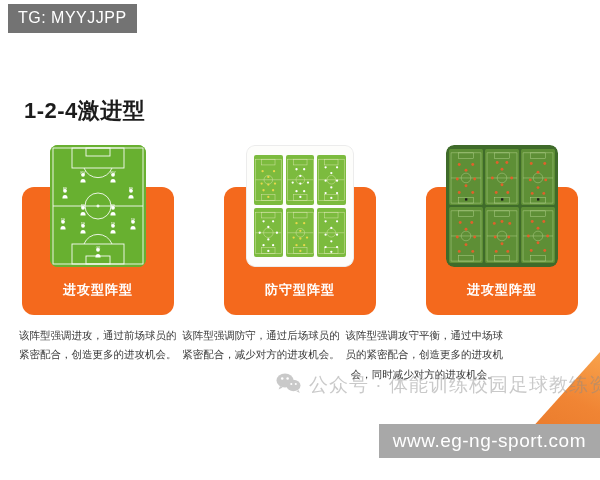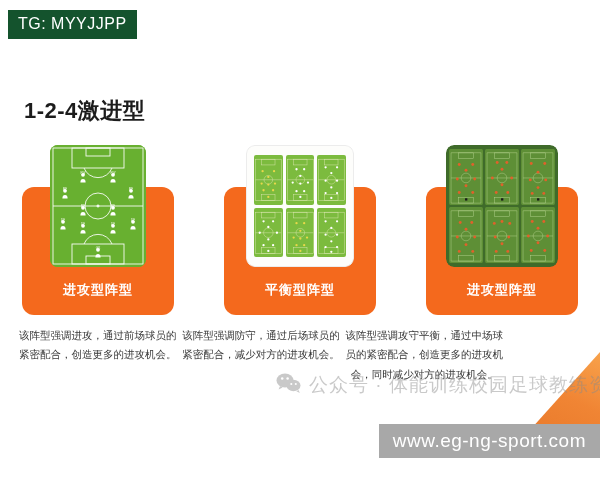--- a/index.html
+++ b/index.html
@@ -13,22 +13,22 @@
     position: relative;
     background: #ffffff;
     font-family: "Liberation Sans", "DejaVu Sans", sans-serif;
     overflow: hidden;
   }
 
   
   #tg-badge {
     position: absolute;
     left: 8px;
-    top: 10px;
-    background: #14532d;
+    top: 4px;
+    background: #737373;
     color: #ffffff;
     font-size: 16px;
     letter-spacing: 0.5px;
     padding: 6px 10px 7px 10px;
     line-height: 1;
     white-space: nowrap;
   }
 
   
   #page-title {
@@ -398,21 +398,21 @@
                 <circle cx="21" cy="25" r="1.2"></circle>
                 <circle cx="15" cy="32" r="1.2"></circle>
                 <circle cx="9" cy="38" r="1.2"></circle>
                 <circle cx="21" cy="38" r="1.2"></circle>
                 <circle cx="15" cy="43" r="1.2"></circle>
               </g>
             </svg>
         </div>
       </div>
     </div>
-    <div class="card-label">平衡型阵型</div>
+    <div class="card-label">防守型阵型</div>
   </div>
 
   <div class="card">
     <div class="card-body"></div>
     <div class="card-visual" style="width:112px;">
       <div class="board-dark">
         <div class="thumb dark">
           <svg viewBox="0 0 34 58" width="100%" height="100%">
               <rect width="34" height="58" fill="#5e8f36"></rect>
               <g stroke="#cfe6a8" stroke-width="0.5" fill="none" opacity="0.75">

